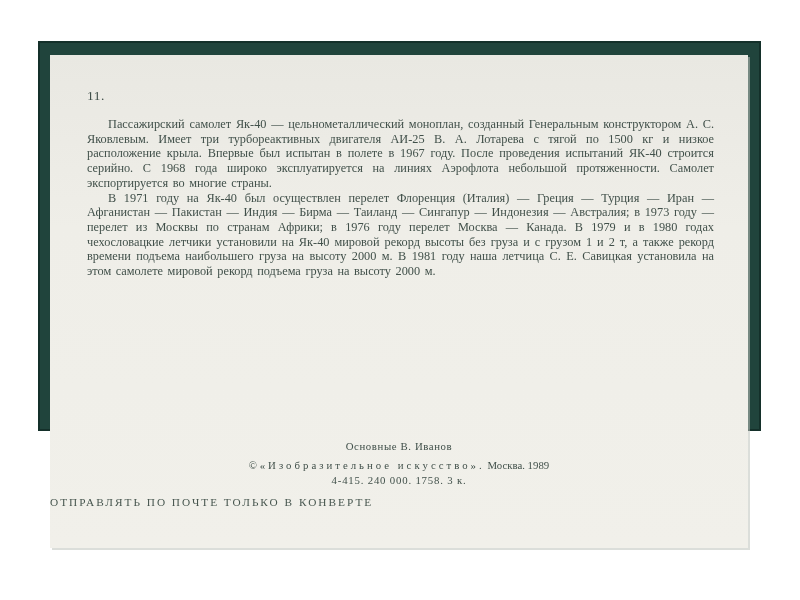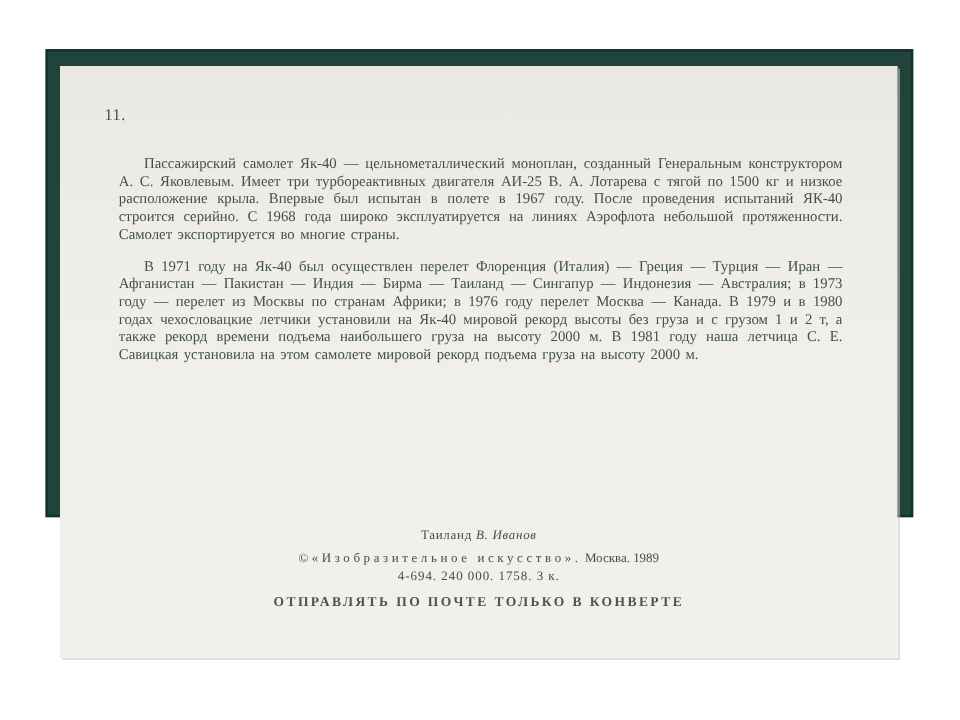--- a/index.html
+++ b/index.html
@@ -47,82 +47,80 @@
     position: absolute;
     left: 37px;
     top: 62px;
     width: 627px;
     font-size: 12.3px;
     line-height: 14.7px;
     text-align: justify;
     word-spacing: 1.5px;
   }
   .body-text p {
-    margin: 12px;
+    margin: 0;
     text-indent: 21px;
   }
   .credits {
     position: absolute;
     left: 0;
     right: 0;
     top: 385px;
     text-align: center;
     font-size: 10.8px;
     line-height: 13px;
   }
   .artist-line {
     margin-bottom: 6px;
     letter-spacing: 0.6px;
   }
   .artist-name {
-    font-style: italic;
   }
   .copyright-line {
     margin-bottom: 2px;
   }
   .publisher {
     letter-spacing: 3px;
   }
   .code-line {
     letter-spacing: 0.8px;
   }
   .mailing {
     position: absolute;
     left: 0;
     right: 0;
     top: 441px;
-    text-align: center;
+    text-align: left;
     font-size: 11.3px;
     letter-spacing: 2px;
     color: #47564f;
-    font-weight: bold;
   }
 </style>
 </head>
 <body>
 
 <div class="frame">
   <div class="card">
 
     <div class="card-number">11.</div>
 
     <div class="body-text">
       <p>Пассажирский самолет Як-40 — цельнометаллический моноплан, созданный Генеральным конструктором А. С. Яковлевым. Имеет три турбореактивных двигателя АИ-25 В. А. Лотарева с тягой по 1500 кг и низкое расположение крыла. Впервые был испытан в полете в 1967 году. После проведения испытаний ЯК-40 строится серийно. С 1968 года широко эксплуатируется на линиях Аэрофлота небольшой протяженности. Самолет экспортируется во многие страны.</p>
       <p>В 1971 году на Як-40 был осуществлен перелет Флоренция (Италия) — Греция — Турция — Иран — Афганистан — Пакистан — Индия — Бирма — Таиланд — Сингапур — Индонезия — Австралия; в 1973 году — перелет из Москвы по странам Африки; в 1976 году перелет Москва — Канада. В 1979 и в 1980 годах чехословацкие летчики установили на Як-40 мировой рекорд высоты без груза и с грузом 1 и 2 т, а также рекорд времени подъема наибольшего груза на высоту 2000 м. В 1981 году наша летчица С. Е. Савицкая установила на этом самолете мировой рекорд подъема груза на высоту 2000 м.</p>
     </div>
 
     <div class="credits">
       <div class="artist-line">
-        <span>Таиланд</span>
+        <span>Основные</span>
         <span class="artist-name">В. Иванов</span>
       </div>
       <div class="copyright-line">
         <span>©</span>
         <span class="publisher">«Изобразительное искусство».</span>
         <span>Москва. 1989</span>
       </div>
-      <div class="code-line">4-694. 240 000. 1758. 3 к.</div>
+      <div class="code-line">4-415. 240 000. 1758. 3 к.</div>
     </div>
 
     <div class="mailing">ОТПРАВЛЯТЬ ПО ПОЧТЕ ТОЛЬКО В КОНВЕРТЕ</div>
 
   </div>
 </div>
 
 </body></html>

